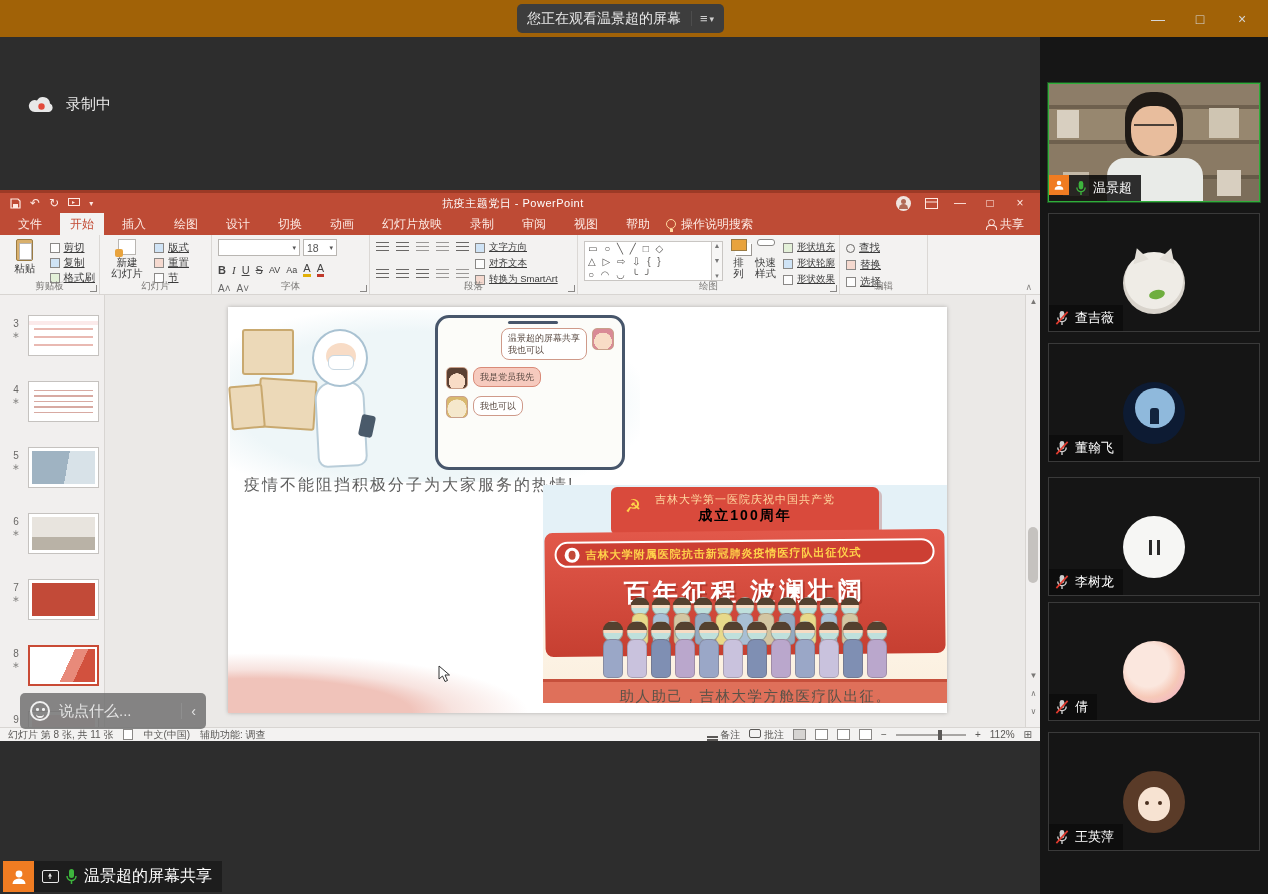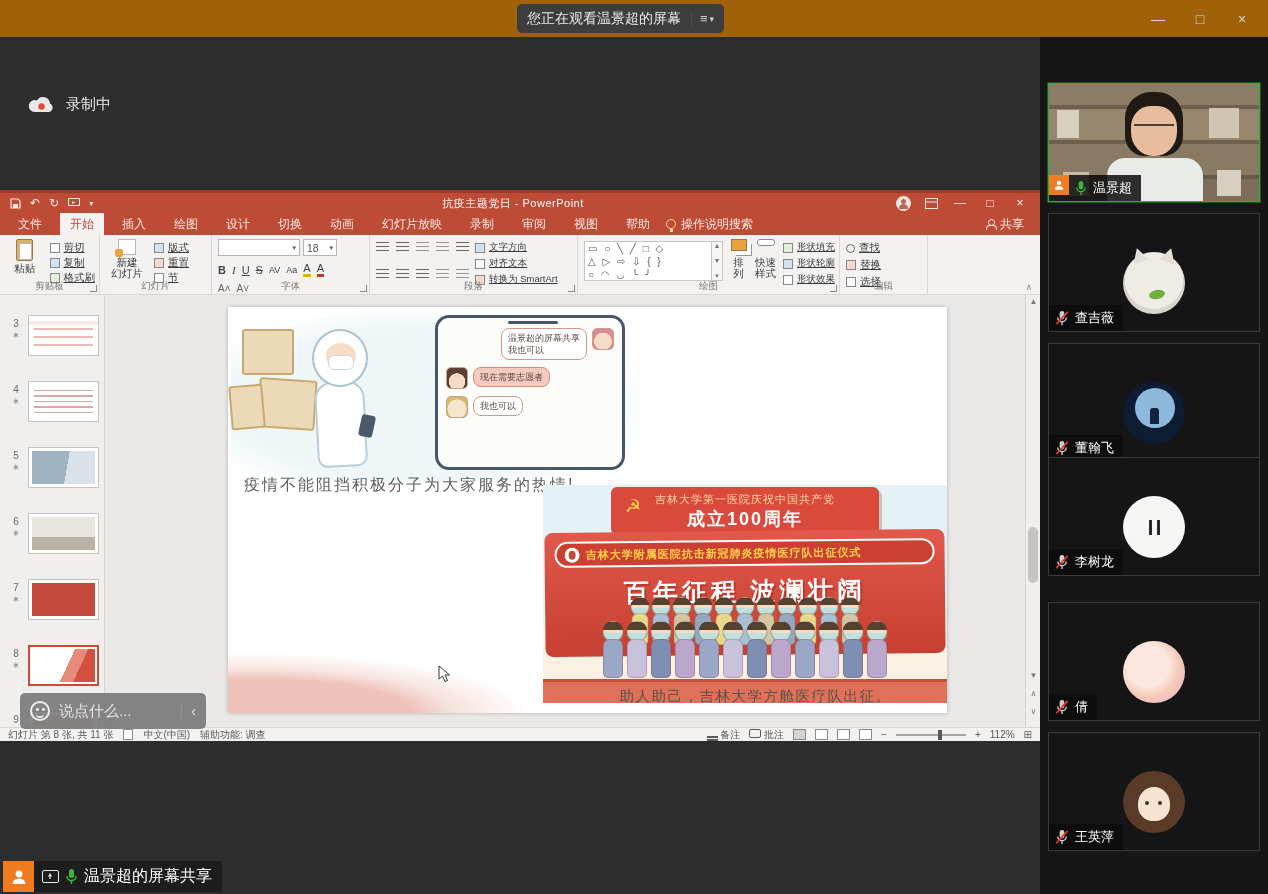--- a/index.html
+++ b/index.html
@@ -114,21 +114,21 @@
 
   .swoosh { position:absolute; left:0; bottom:0; width:320px; height:64px;
     background:radial-gradient(ellipse at 8% 100%, #f0c3ba 0 38%, #f7e3df 48%, #ffffff 66%); }
 
   .ceremony { position:absolute; left:315px; top:178px; width:404px; height:218px;
     background:linear-gradient(#e4f1f7 0 38%, #fdf4e6 70%, #faeedd); }
   .fest { position:absolute; left:68px; top:2px; width:268px; height:48px; background:#d94a3c; border-radius:6px;
     box-shadow:3px 3px 0 rgba(150,40,30,.25); color:#ffd9a0; text-align:center; padding-top:5px; }
   .fest .emblem { position:absolute; left:14px; top:8px; color:#ffd24a; font-size:18px; }
   .fest .l1 { font-size:11px; letter-spacing:1px; }
-  .fest .l2 { font-size:18px; font-weight:bold; color:#ffffff; letter-spacing:2px; }
+  .fest .l2 { font-size:14px; font-weight:bold; color:#000000; letter-spacing:2px; }
   .wall { position:absolute; left:2px; top:46px; width:400px; height:124px; background:linear-gradient(#e2584a,#c63f31); border-radius:8px; transform:rotate(-.6deg); }
   .strip { position:absolute; left:10px; top:9px; right:10px; height:26px; background:#cc3f33; border:2px solid #fff; border-radius:14px;
     display:flex; align-items:center; gap:6px; padding:0 8px; }
   .strip .logo { width:15px; height:15px; border-radius:50%; background:#fff; flex:none; position:relative; }
   .strip .logo::after { content:""; position:absolute; left:4px; top:3px; width:7px; height:9px; border-radius:50%; background:#c24a38; }
   .strip .btxt { font-size:11px; font-weight:bold; color:#ffd24a; letter-spacing:1px; white-space:nowrap; }
   .slogan { position:absolute; left:0; right:0; top:44px; text-align:center; color:#ffffff; font-size:25px; font-weight:bold;
     font-family:"Liberation Serif","DejaVu Serif",serif; letter-spacing:4px; text-shadow:2px 2px 0 rgba(140,30,20,.4); }
   .steps { position:absolute; left:0; bottom:0; width:100%; height:24px; background:#df705a; border-top:3px solid #c6503c; }
   .crowdrow { position:absolute; left:0; width:100%; text-align:center; white-space:nowrap; }
@@ -503,21 +503,21 @@
                 <div class="hphone"></div>
             </div>
 
             <div class="phone">
               <div class="msg right">
                 <div class="bub"><span>温景超的屏幕共享</span><br><span>我也可以</span></div>
                 <span class="mava a1"></span>
               </div>
               <div class="msg">
                 <span class="mava a2"></span>
-                <div class="bub red">现在需要志愿者</div>
+                <div class="bub red">我是党员我先</div>
               </div>
               <div class="msg">
                 <span class="mava a3"></span>
                 <div class="bub">我也可以</div>
               </div>
             </div>
 
             <div class="cap1">疫情不能阻挡积极分子为大家服务的热情!</div>
             <div class="swoosh"></div>
 
@@ -653,21 +653,21 @@
         <svg width="14" height="16" viewBox="0 0 14 17">
           <rect x="4.5" y="1" width="5" height="9" rx="2.5" fill="#cfcfcf"></rect>
           <path d="M2.5 8 a4.5 4.5 0 0 0 9 0" fill="none" stroke="#cfcfcf" stroke-width="1.5"></path>
           <line x1="7" y1="13" x2="7" y2="16" stroke="#cfcfcf" stroke-width="1.5"></line>
           <line x1="1" y1="15" x2="13" y2="2" stroke="#e03b2f" stroke-width="1.8"></line>
         </svg>
         <span>董翰飞</span>
       </div>
     </div>
 
-    <div class="tile" style="top:420px">
+    <div class="tile" style="top:440px">
       <div class="ava pause">
           <span class="pp"></span>
           <span class="pp"></span>
         </div>
       <div class="nametag">
         <svg width="14" height="16" viewBox="0 0 14 17">
           <rect x="4.5" y="1" width="5" height="9" rx="2.5" fill="#cfcfcf"></rect>
           <path d="M2.5 8 a4.5 4.5 0 0 0 9 0" fill="none" stroke="#cfcfcf" stroke-width="1.5"></path>
           <line x1="7" y1="13" x2="7" y2="16" stroke="#cfcfcf" stroke-width="1.5"></line>
           <line x1="1" y1="15" x2="13" y2="2" stroke="#e03b2f" stroke-width="1.8"></line>

